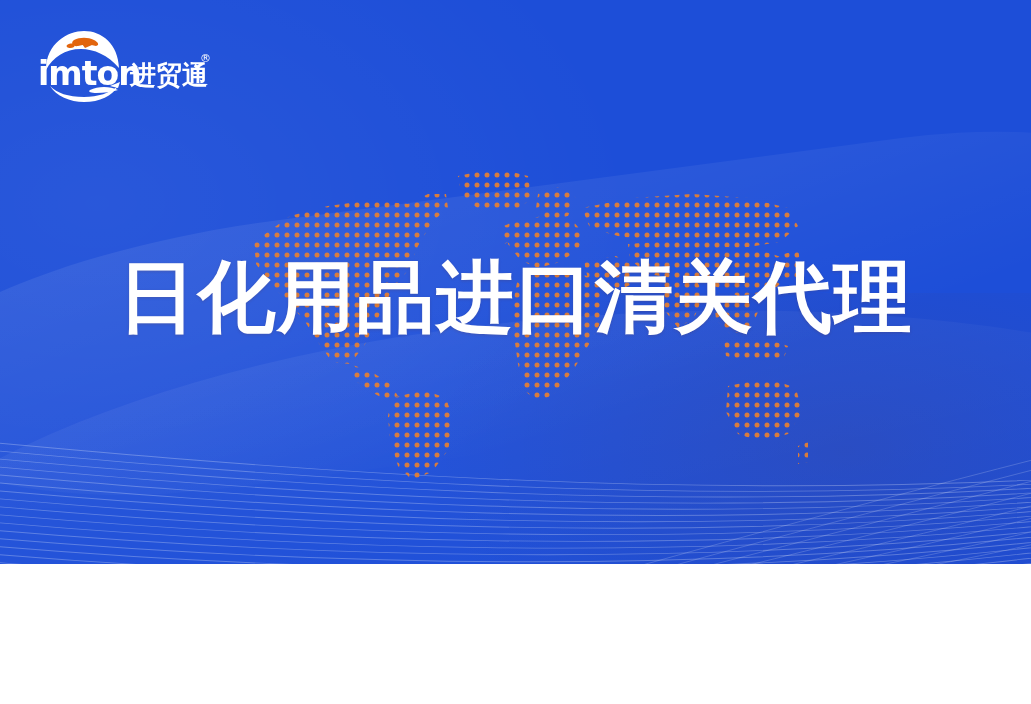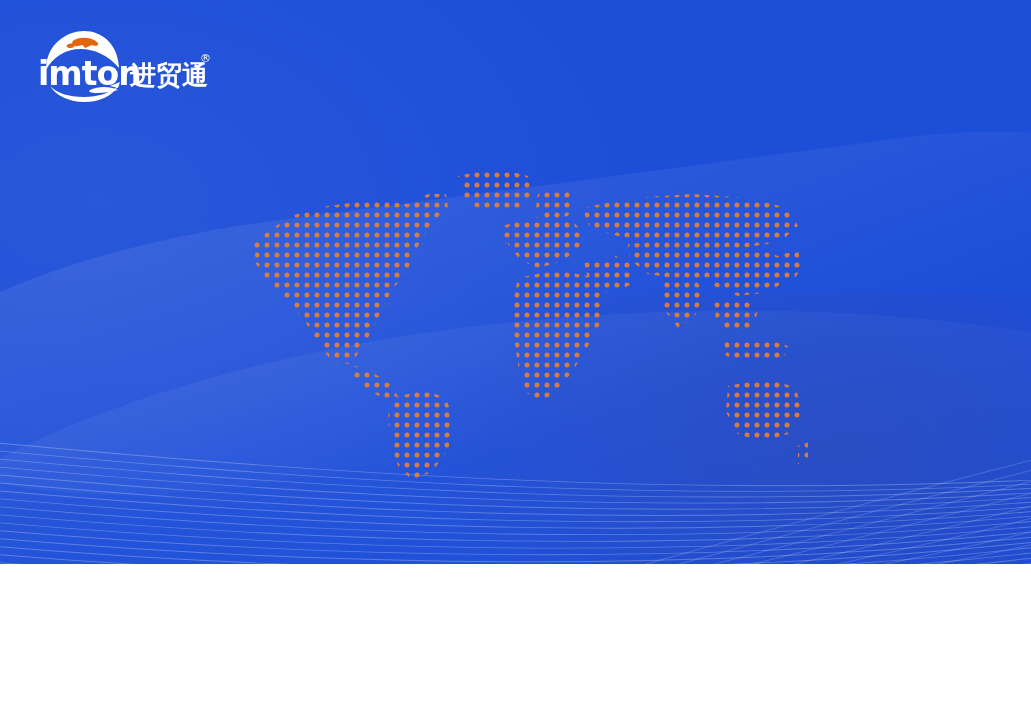--- a/index.html
+++ b/index.html
@@ -234,15 +234,16 @@
 
       <g fill="#ffffff">
         <path d="M56 62 C 64 58, 76 58, 84 62 C 78 64, 70 65, 62 65
                  C 58 65, 53 64, 56 62 Z"></path>
         <path d="M76 58 L86 54 L84 60 Z"></path>
       </g>
     </svg>
   </div>
 
   <div id="headline">
+    <div class="hl-line">日化用品进口清关代理</div>
   </div>
 
 </div>
 
 </body></html>

